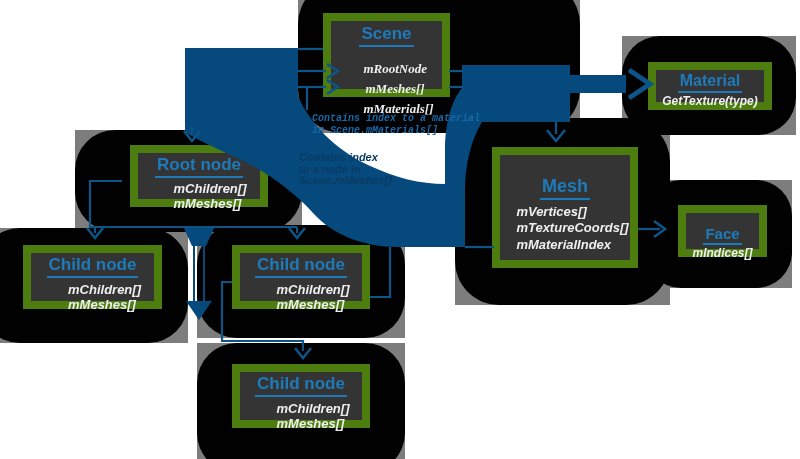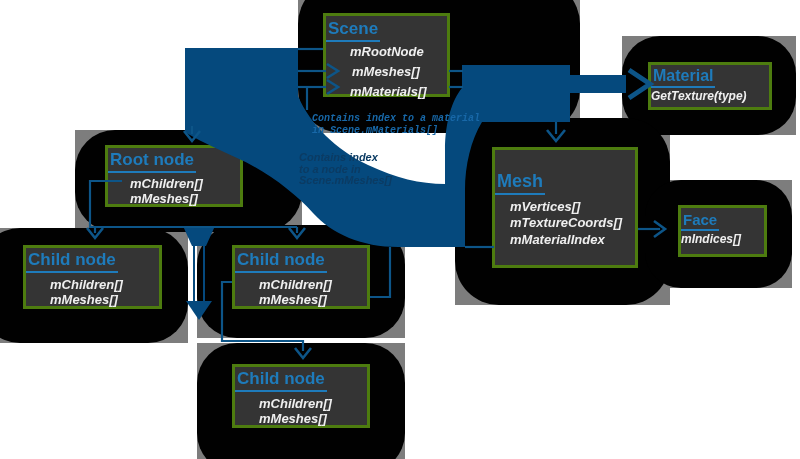--- a/index.html
+++ b/index.html
@@ -3,22 +3,22 @@
 <meta charset="utf-8">
 <style>
   html,body{margin:0;padding:0;background:#ffffff;}
   .stage{position:relative;width:800px;height:459px;background:#ffffff;overflow:hidden;
          font-family:"Liberation Sans", sans-serif;}
   
   .plate{position:absolute;background:#7d7d7d;}
   
   .blob{position:absolute;background:#010101;border-radius:44px;}
   
-  .box{position:absolute;background:#343434;border:3px solid #4d7c0f;box-sizing:border-box;
-       display:flex;flex-direction:column;align-items:flex-start;}
+  .box{position:absolute;background:#343434;border:8px solid #4d7c0f;box-sizing:border-box;
+       display:flex;flex-direction:column;align-items:center;}
   .box-title{text-align:center;font-weight:bold;color:#1e7bbb;}
   .box-title span{display:inline-block;border-bottom:2px solid #1e7bbb;padding:0 2px 1px 2px;}
   .box-fields{display:flex;flex-direction:column;}
   .box-field{font-weight:bold;font-style:italic;color:#efefef;white-space:nowrap;}
   
   .ann{position:absolute;font-weight:bold;font-style:italic;white-space:nowrap;}
   .ann div{display:block;}
   svg.wires{position:absolute;left:0;top:0;pointer-events:none;}
 </style>
 </head>
@@ -39,21 +39,21 @@
   <div class="blob" style="left:622px;top:36px;width:174px;height:99px;border-radius:38px;"></div>
   <div class="blob" style="left:455px;top:118px;width:215px;height:187px;"></div>
   <div class="blob" style="left:645px;top:180px;width:147px;height:108px;border-radius:36px;"></div>
   <div class="blob" style="left:75px;top:130px;width:227px;height:102px;border-radius:40px;"></div>
   <div class="blob" style="left:-20px;top:228px;width:208px;height:115px;border-radius:40px;"></div>
   <div class="blob" style="left:197px;top:225px;width:208px;height:113px;border-radius:40px;"></div>
   <div class="blob" style="left:197px;top:343px;width:208px;height:130px;border-radius:40px;"></div>
 
   <div class="box" style="left:323px;top:13px;width:127px;height:84px;">
     <div class="box-title" style="font-size:17px;margin-top:3px;"><span>Scene</span></div>
-    <div class="box-fields" style="padding-left:24px;margin-top:0;">
+    <div class="box-fields" style="padding-left:24px;margin-top:12px;font-family:Liberation Serif, serif;">
       <div class="box-field" style="font-size:13px;line-height:20px;">mRootNode</div>
       <div class="box-field" style="font-size:13px;line-height:20px;padding-left:2px;">mMeshes[]</div>
       <div class="box-field" style="font-size:13px;line-height:20px;">mMaterials[]</div>
     </div>
   </div>
 
   <div class="box" style="left:648px;top:62px;width:124px;height:48px;">
     <div class="box-title" style="font-size:16px;margin-top:2px;"><span>Material</span></div>
     <div class="box-fields" style="align-items:center;">
       <div class="box-field" style="font-size:12px;line-height:16px;">GetTexture(type)</div>
@@ -63,27 +63,27 @@
   <div class="box" style="left:492px;top:147px;width:146px;height:121px;">
     <div class="box-title" style="font-size:18px;margin-top:21px;"><span>Mesh</span></div>
     <div class="box-fields" style="padding-left:15px;margin-top:4px;">
       <div class="box-field" style="font-size:13px;line-height:15.5px;">mVertices[]</div>
       <div class="box-field" style="font-size:13px;line-height:15.5px;">mTextureCoords[]</div>
       <div class="box-field" style="font-size:13px;line-height:19px;">mMaterialIndex</div>
     </div>
   </div>
 
   <div class="box" style="left:678px;top:205px;width:89px;height:52px;">
-    <div class="box-title" style="font-size:15px;margin-top:3px;"><span>Face</span></div>
+    <div class="box-title" style="font-size:15px;margin-top:12px;"><span>Face</span></div>
     <div class="box-fields" style="align-items:center;">
       <div class="box-field" style="font-size:12px;line-height:16px;">mIndices[]</div>
     </div>
   </div>
 
-  <div class="box" style="left:105px;top:145px;width:138px;height:62px;">
+  <div class="box" style="left:130px;top:145px;width:138px;height:62px;">
     <div class="box-title" style="font-size:17px;margin-top:2px;"><span>Root node</span></div>
     <div class="box-fields" style="padding-left:22px;margin-top:3px;">
       <div class="box-field" style="font-size:13px;line-height:15px;">mChildren[]</div>
       <div class="box-field" style="font-size:13px;line-height:15px;">mMeshes[]</div>
     </div>
   </div>
 
   <div class="box" style="left:23px;top:245px;width:139px;height:64px;">
     <div class="box-title" style="font-size:17px;margin-top:2px;"><span>Child node</span></div>
     <div class="box-fields" style="padding-left:24px;margin-top:4px;">

